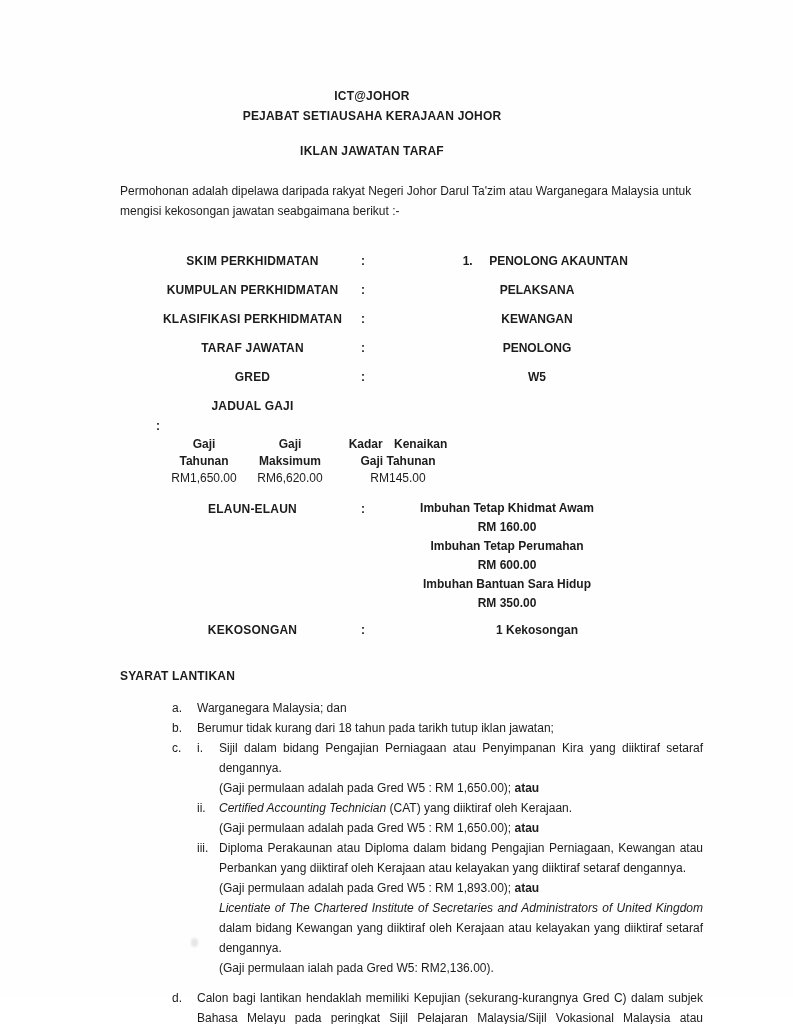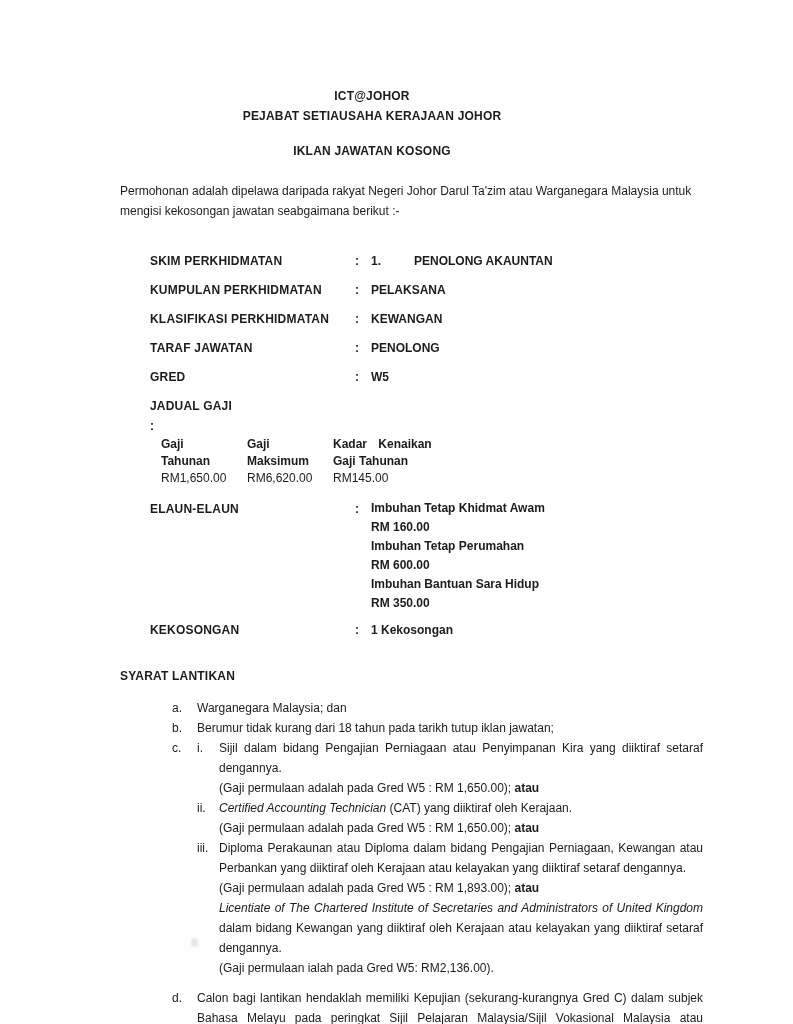--- a/index.html
+++ b/index.html
@@ -18,21 +18,21 @@
     font-size: 12px;
     line-height: 20px;
   }
   
   .doc-header { width: 504px; text-align: center; font-weight: bold; }
   .doc-header .h-line { line-height: 20px; letter-spacing: 0.2px; }
   .doc-header .doc-title { margin-top: 15px; }
   
   .intro { margin-top: 20px; width: 586px; }
   
-  .details { margin-top: 30px; margin-left: 30px; }
+  .details { margin-top: 30px; margin-left: 30px; text-align: center; }
   .drow { display: flex; margin-bottom: 9px; font-weight: bold; }
   .dlabel { width: 205px; flex-shrink: 0; letter-spacing: 0.2px; }
   .dcolon { width: 16px; flex-shrink: 0; }
   .dvalue { flex: 1; }
   .num-gap { display: inline-block; width: 43px; }
   
   .salary-grid { display: flex; margin-left: 11px; line-height: 17px; }
   .scol-1, .scol-2 { width: 86px; }
   .scol-3 { width: 130px; }
   .scol-3 .shead-1 { word-spacing: 8px; }
@@ -62,21 +62,21 @@
   }
 </style>
 </head>
 <body>
 
 <div class="page">
 
   <div class="doc-header">
     <div class="h-line">ICT@JOHOR</div>
     <div class="h-line">PEJABAT SETIAUSAHA KERAJAAN JOHOR</div>
-    <div class="h-line doc-title">IKLAN JAWATAN KOSONG</div>
+    <div class="h-line doc-title">IKLAN JAWATAN TARAF</div>
   </div>
 
   <p class="intro">Permohonan adalah dipelawa daripada rakyat Negeri Johor Darul Ta'zim atau Warganegara Malaysia untuk mengisi kekosongan jawatan seabgaimana berikut :-</p>
 
   <div class="details">
 
     <div class="drow">
       <span class="dlabel">SKIM PERKHIDMATAN</span>
       <span class="dcolon">:</span>
       <span class="dvalue"><span class="num-gap">1.</span><span>PENOLONG AKAUNTAN</span></span>

